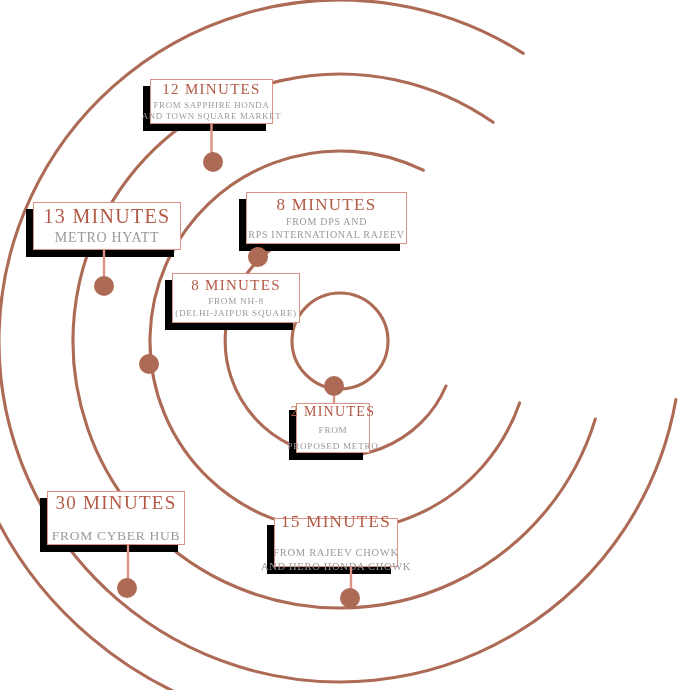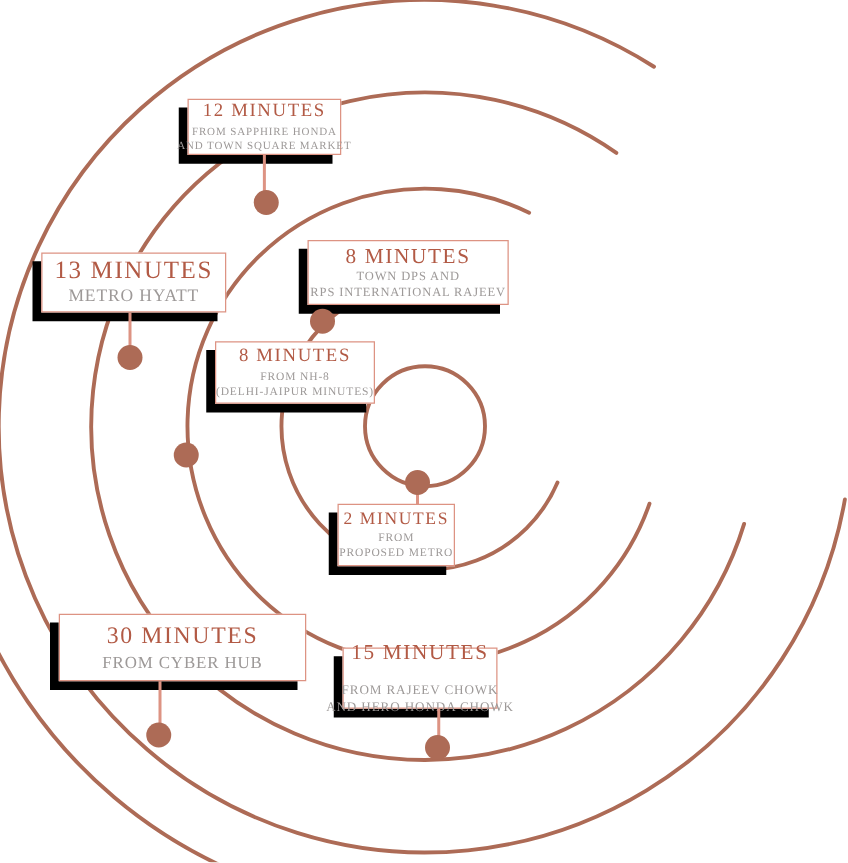--- a/index.html
+++ b/index.html
@@ -48,37 +48,37 @@
     <span class="s" style="font-size:8.8px;">AND TOWN SQUARE MARKET</span>
   </div>
 
   <div class="callout" style="left:33px;top:202px;width:148px;height:48px;">
     <span class="t" style="font-size:20px;">13 MINUTES</span>
     <span class="s" style="font-size:14px;">METRO HYATT</span>
   </div>
 
   <div class="callout" style="left:246px;top:192px;width:161px;height:52px;">
     <span class="t" style="font-size:17px;">8 MINUTES</span>
-    <span class="s" style="font-size:10px;">TOWN DPS AND</span>
+    <span class="s" style="font-size:10px;">FROM DPS AND</span>
     <span class="s" style="font-size:10px;">RPS INTERNATIONAL RAJEEV</span>
   </div>
 
   <div class="callout" style="left:172px;top:273px;width:128px;height:50px;">
     <span class="t" style="font-size:15px;">8 MINUTES</span>
     <span class="s" style="font-size:9.2px;">FROM NH-8</span>
-    <span class="s" style="font-size:9.2px;">(DELHI-JAIPUR MINUTES)</span>
+    <span class="s" style="font-size:9.2px;">(DELHI-JAIPUR SQUARE)</span>
   </div>
 
-  <div class="callout" style="left:270px;top:403px;width:94px;height:50px;">
+  <div class="callout" style="left:296px;top:403px;width:74px;height:50px;justify-content:space-between;">
     <span class="t" style="font-size:14px;">2 MINUTES</span>
     <span class="s" style="font-size:9.2px;">FROM</span>
     <span class="s" style="font-size:9.2px;">PROPOSED METRO</span>
   </div>
 
-  <div class="callout" style="left:47px;top:491px;width:198px;height:54px;">
+  <div class="callout" style="left:47px;top:491px;width:138px;height:54px;justify-content:space-between;">
     <span class="t" style="font-size:19px;">30 MINUTES</span>
     <span class="s" style="font-size:13.5px;">FROM CYBER HUB</span>
   </div>
 
   <div class="callout" style="left:274px;top:518px;width:124px;height:49px;">
     <span class="t" style="font-size:17px;">15 MINUTES</span>
     <span class="s" style="font-size:10.5px;margin-top:15px;">FROM RAJEEV CHOWK</span>
     <span class="s" style="font-size:10.5px;">AND HERO HONDA CHOWK</span>
   </div>
 

